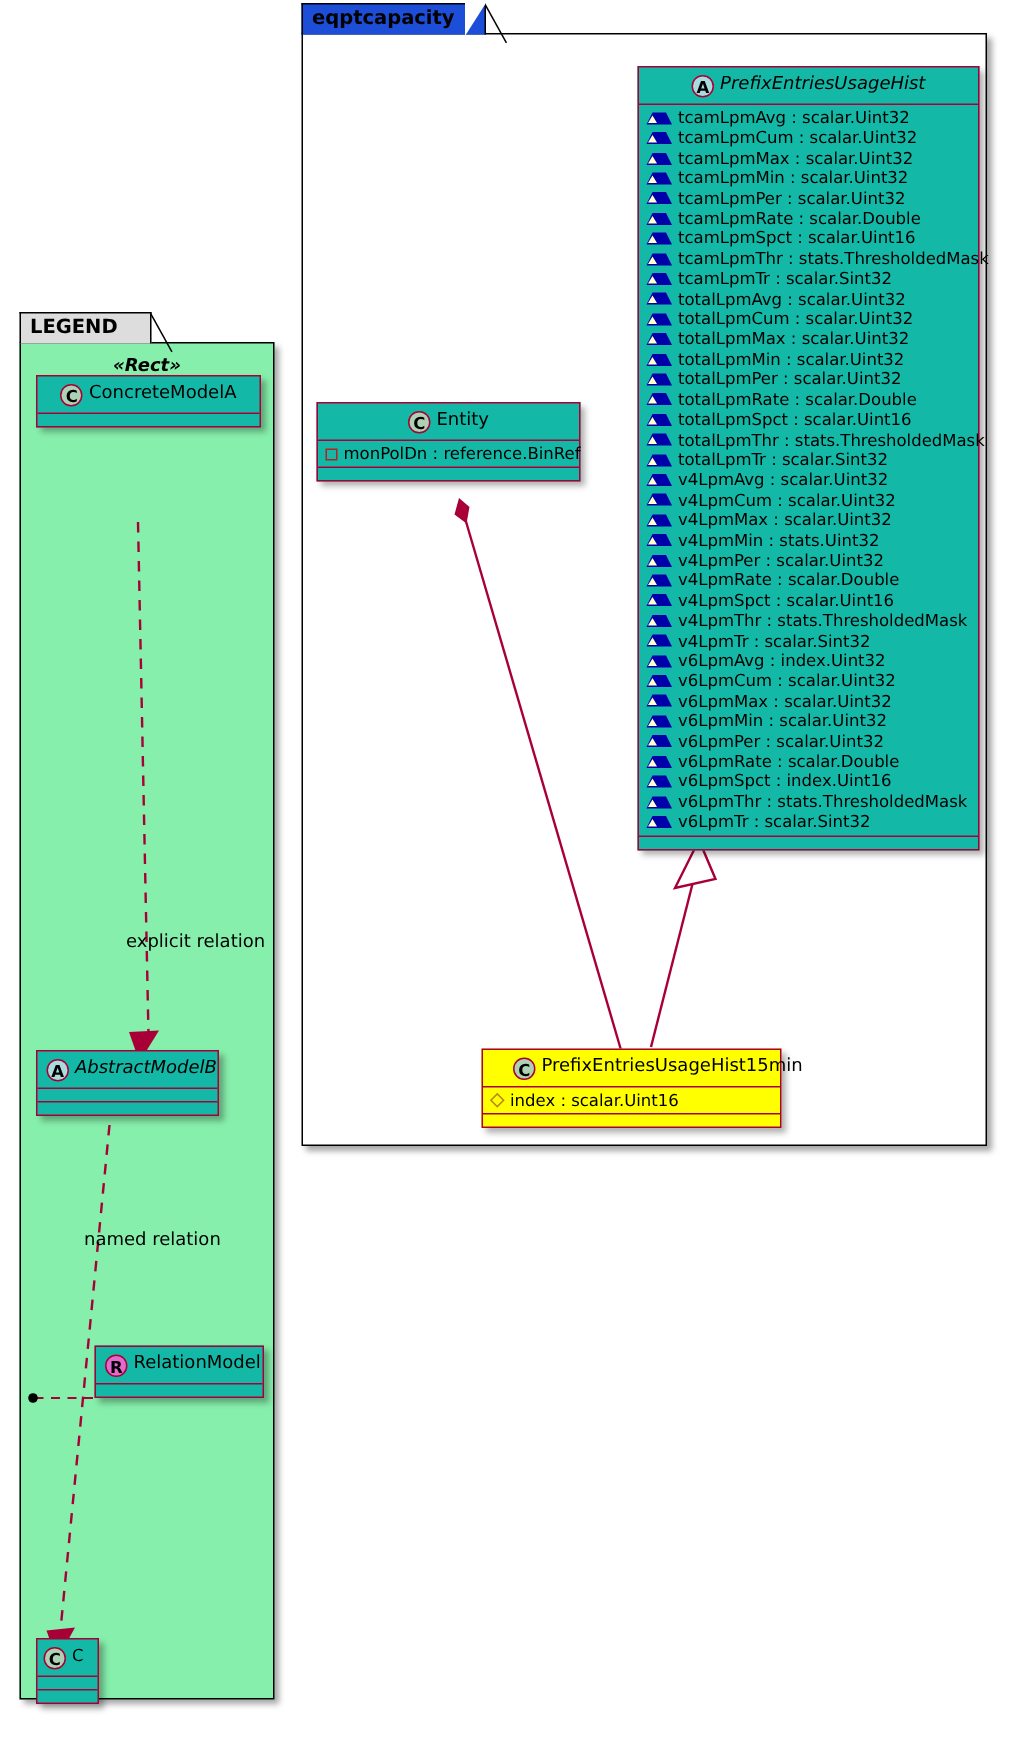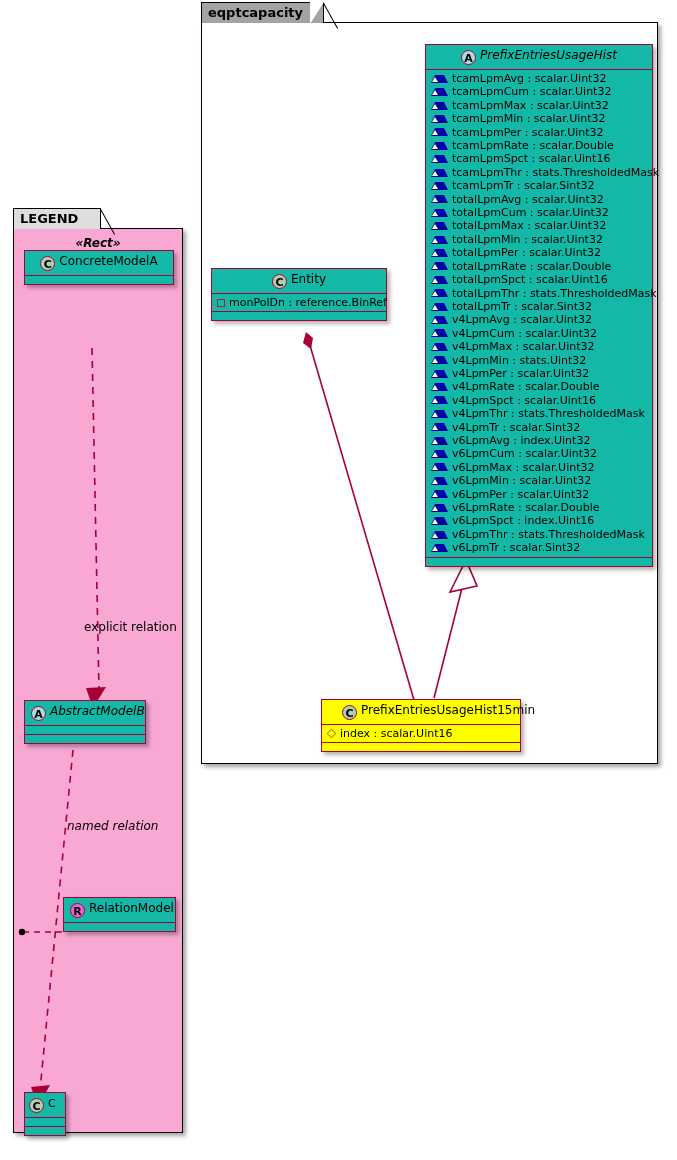--- a/index.html
+++ b/index.html
@@ -125,21 +125,21 @@
     box-sizing: border-box;
     box-shadow: 3px 3px 4px rgba(0,0,0,0.35);
   }
   .pkg-tab {
     position: absolute;
     top: -21px;
     left: -1px;
     height: 21px;
     border: 1px solid #000000;
     border-bottom: none;
-    background: #a3a3a3;
+    background: #1d4ed8;
     box-sizing: border-box;
     padding: 2px 20px 0 6px;
     font-size: 13px;
     font-weight: bold;
     color: #000000;
     white-space: nowrap;
   }
   .pkg-tab::after {
     content: "";
     position: absolute;
@@ -157,21 +157,21 @@
     height: 29px;
     background: #000000;
     transform-origin: top right;
     transform: rotate(-29deg);
   }
 
   
   .legend {
     position: absolute;
     border: 1px solid #000000;
-    background: #f9a8d4;
+    background: #86efac;
     box-sizing: border-box;
     box-shadow: 3px 3px 4px rgba(0,0,0,0.35);
   }
   .legend-tab {
     position: absolute;
     top: -21px;
     left: -1px;
     height: 21px;
     border: 1px solid #000000;
     border-bottom: none;
@@ -251,21 +251,21 @@
   
   <path d="M 309,342 L 414,700" stroke="#A80036" stroke-width="1.6" fill="none"></path>
   <path d="M 306,332 L 313,338 L 311,349 L 303,343 Z" fill="#A80036"></path>
 
   
   <path d="M 434,698 L 462,588" stroke="#A80036" stroke-width="1.6" fill="none"></path>
   <path d="M 466,560 L 477,586 L 450,592 Z" fill="#FFFFFF" stroke="#A80036" stroke-width="1.6"></path>
 </svg>
 
 <div class="edge-label" style="left:84px; top:620px;">explicit relation</div>
-<div class="edge-label" style="left:67px; top:819px;font-style:italic;">named relation</div>
+<div class="edge-label" style="left:56px; top:819px;">named relation</div>
 
 <div class="uml-box" style="left:24px; top:250px; width:150px;">
   <div class="uml-header centered-title">
     <span class="circ circ-C">C</span><span class="cls-name">ConcreteModelA</span>
   </div>
   <div class="uml-methods"></div>
 </div>
 
 <div class="uml-box" style="left:24px; top:700px; width:122px;">
   <div class="uml-header centered-title">

